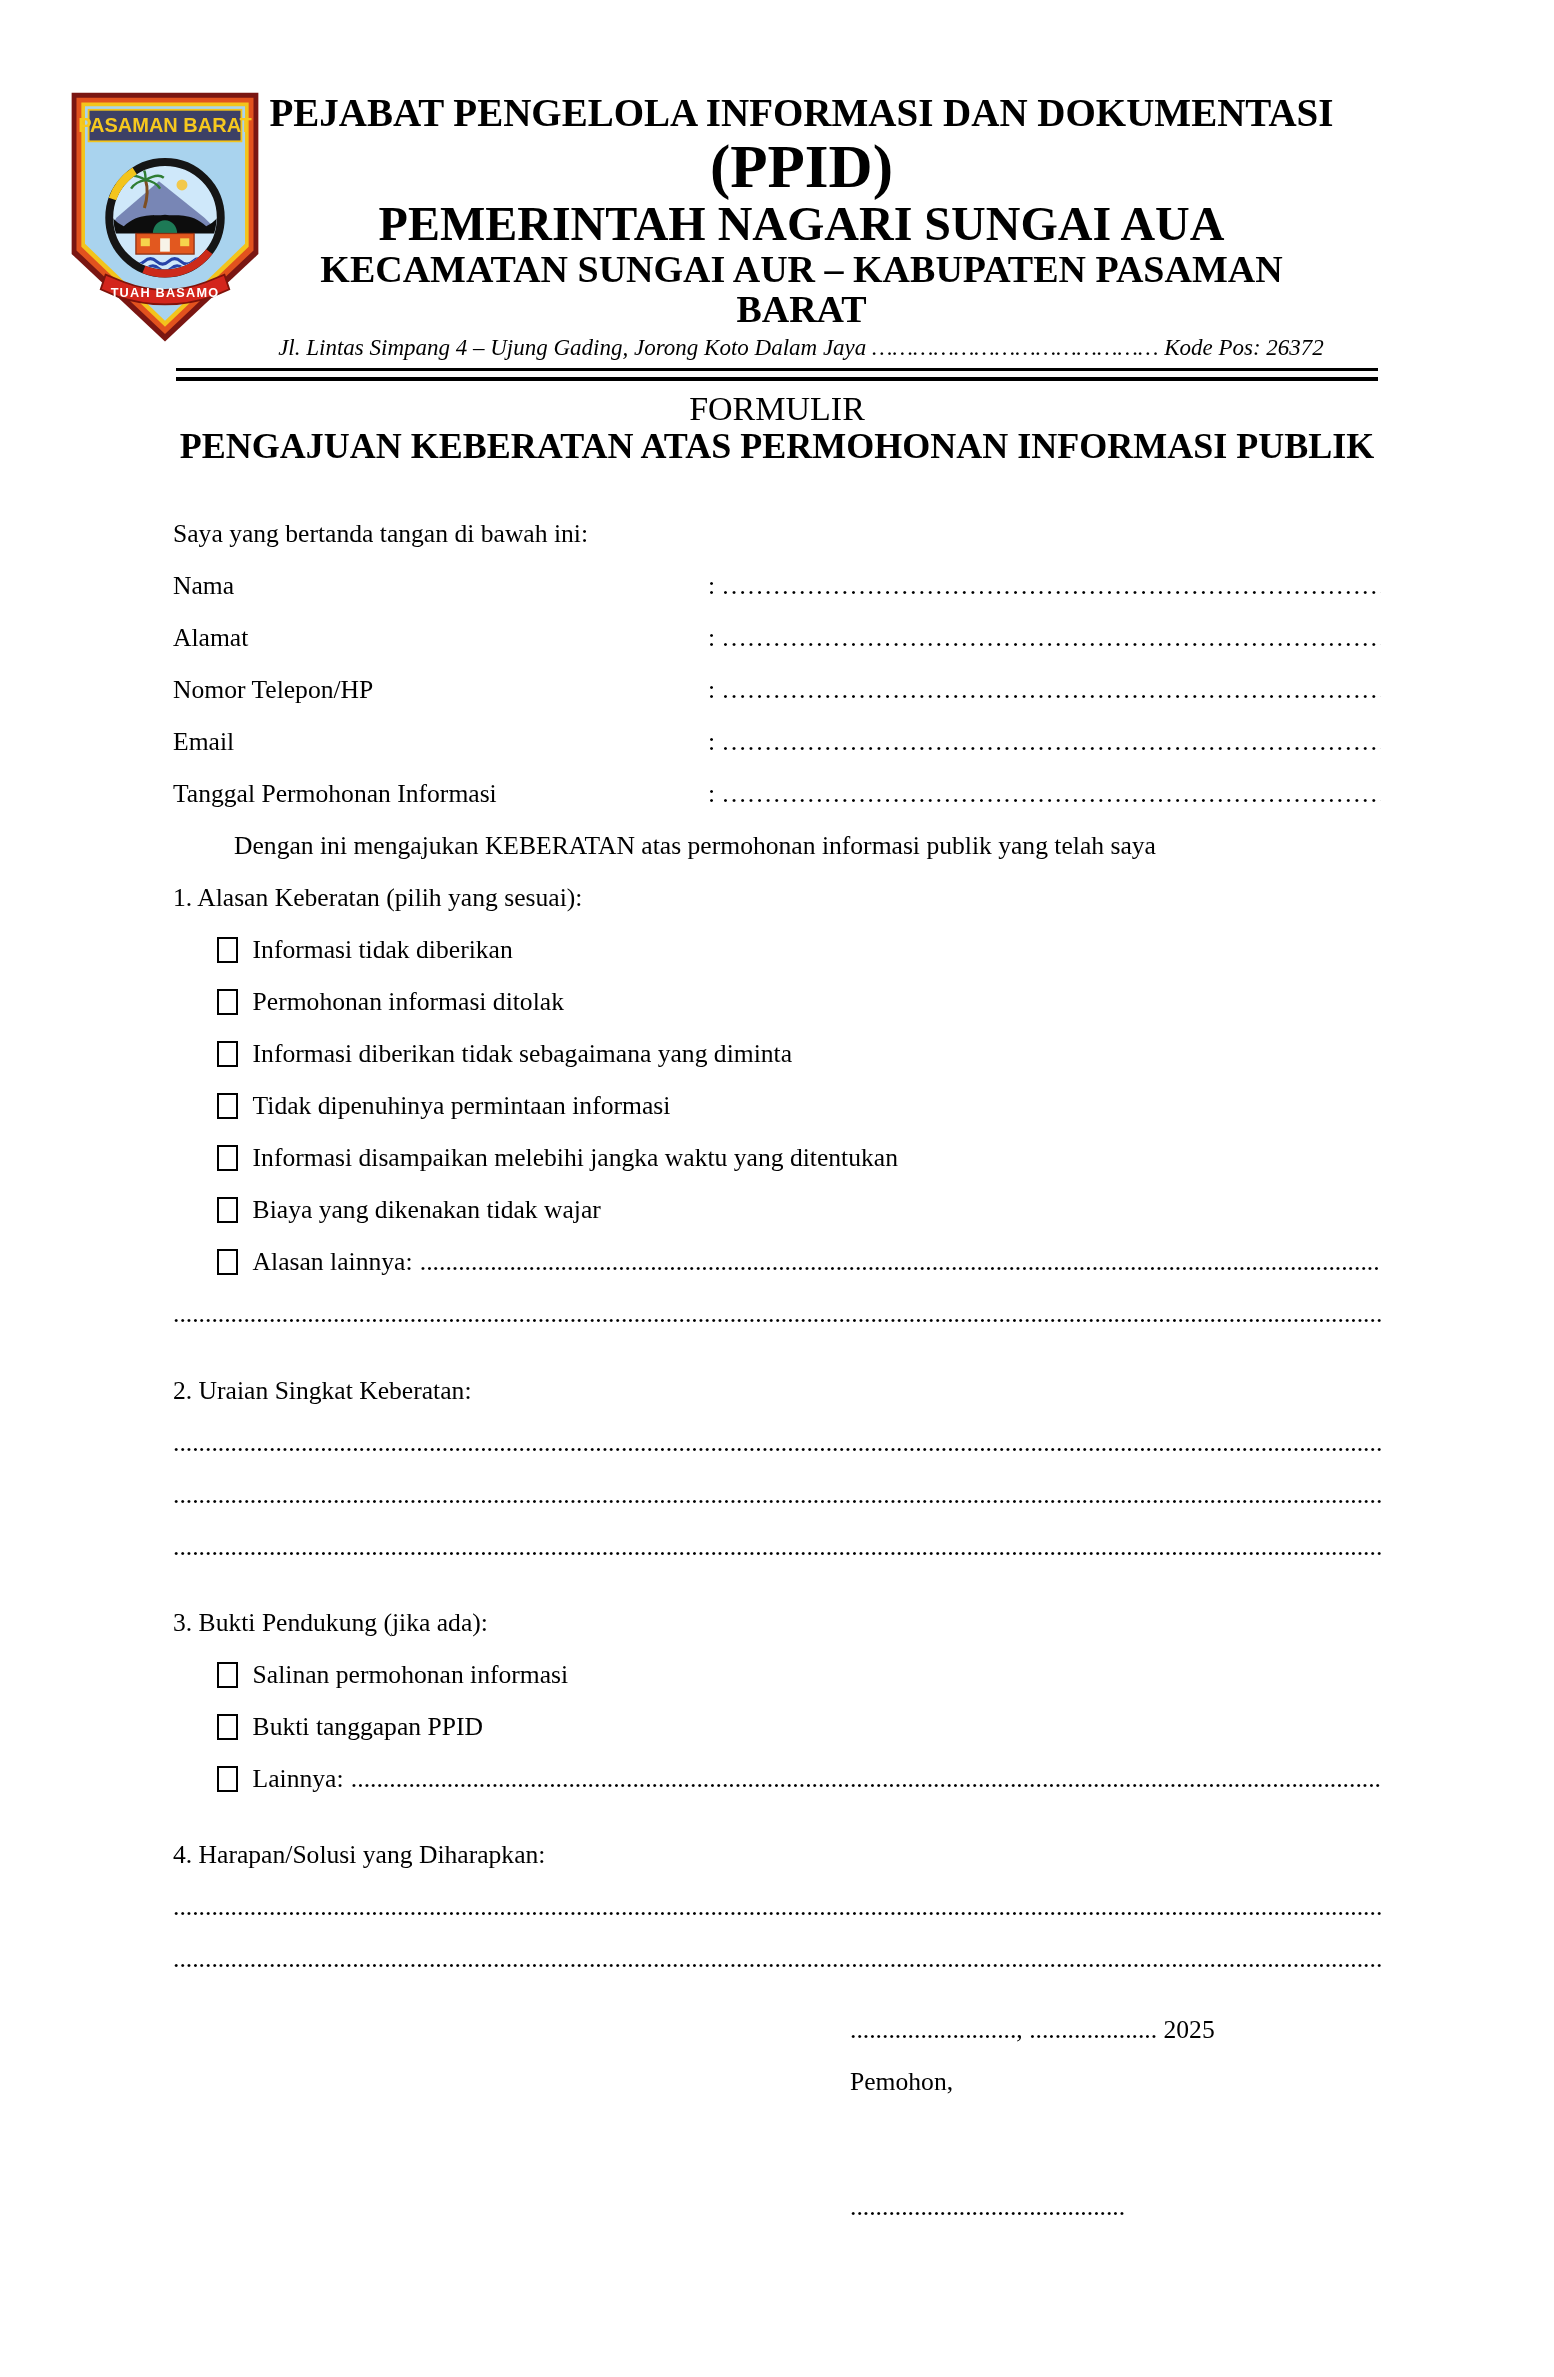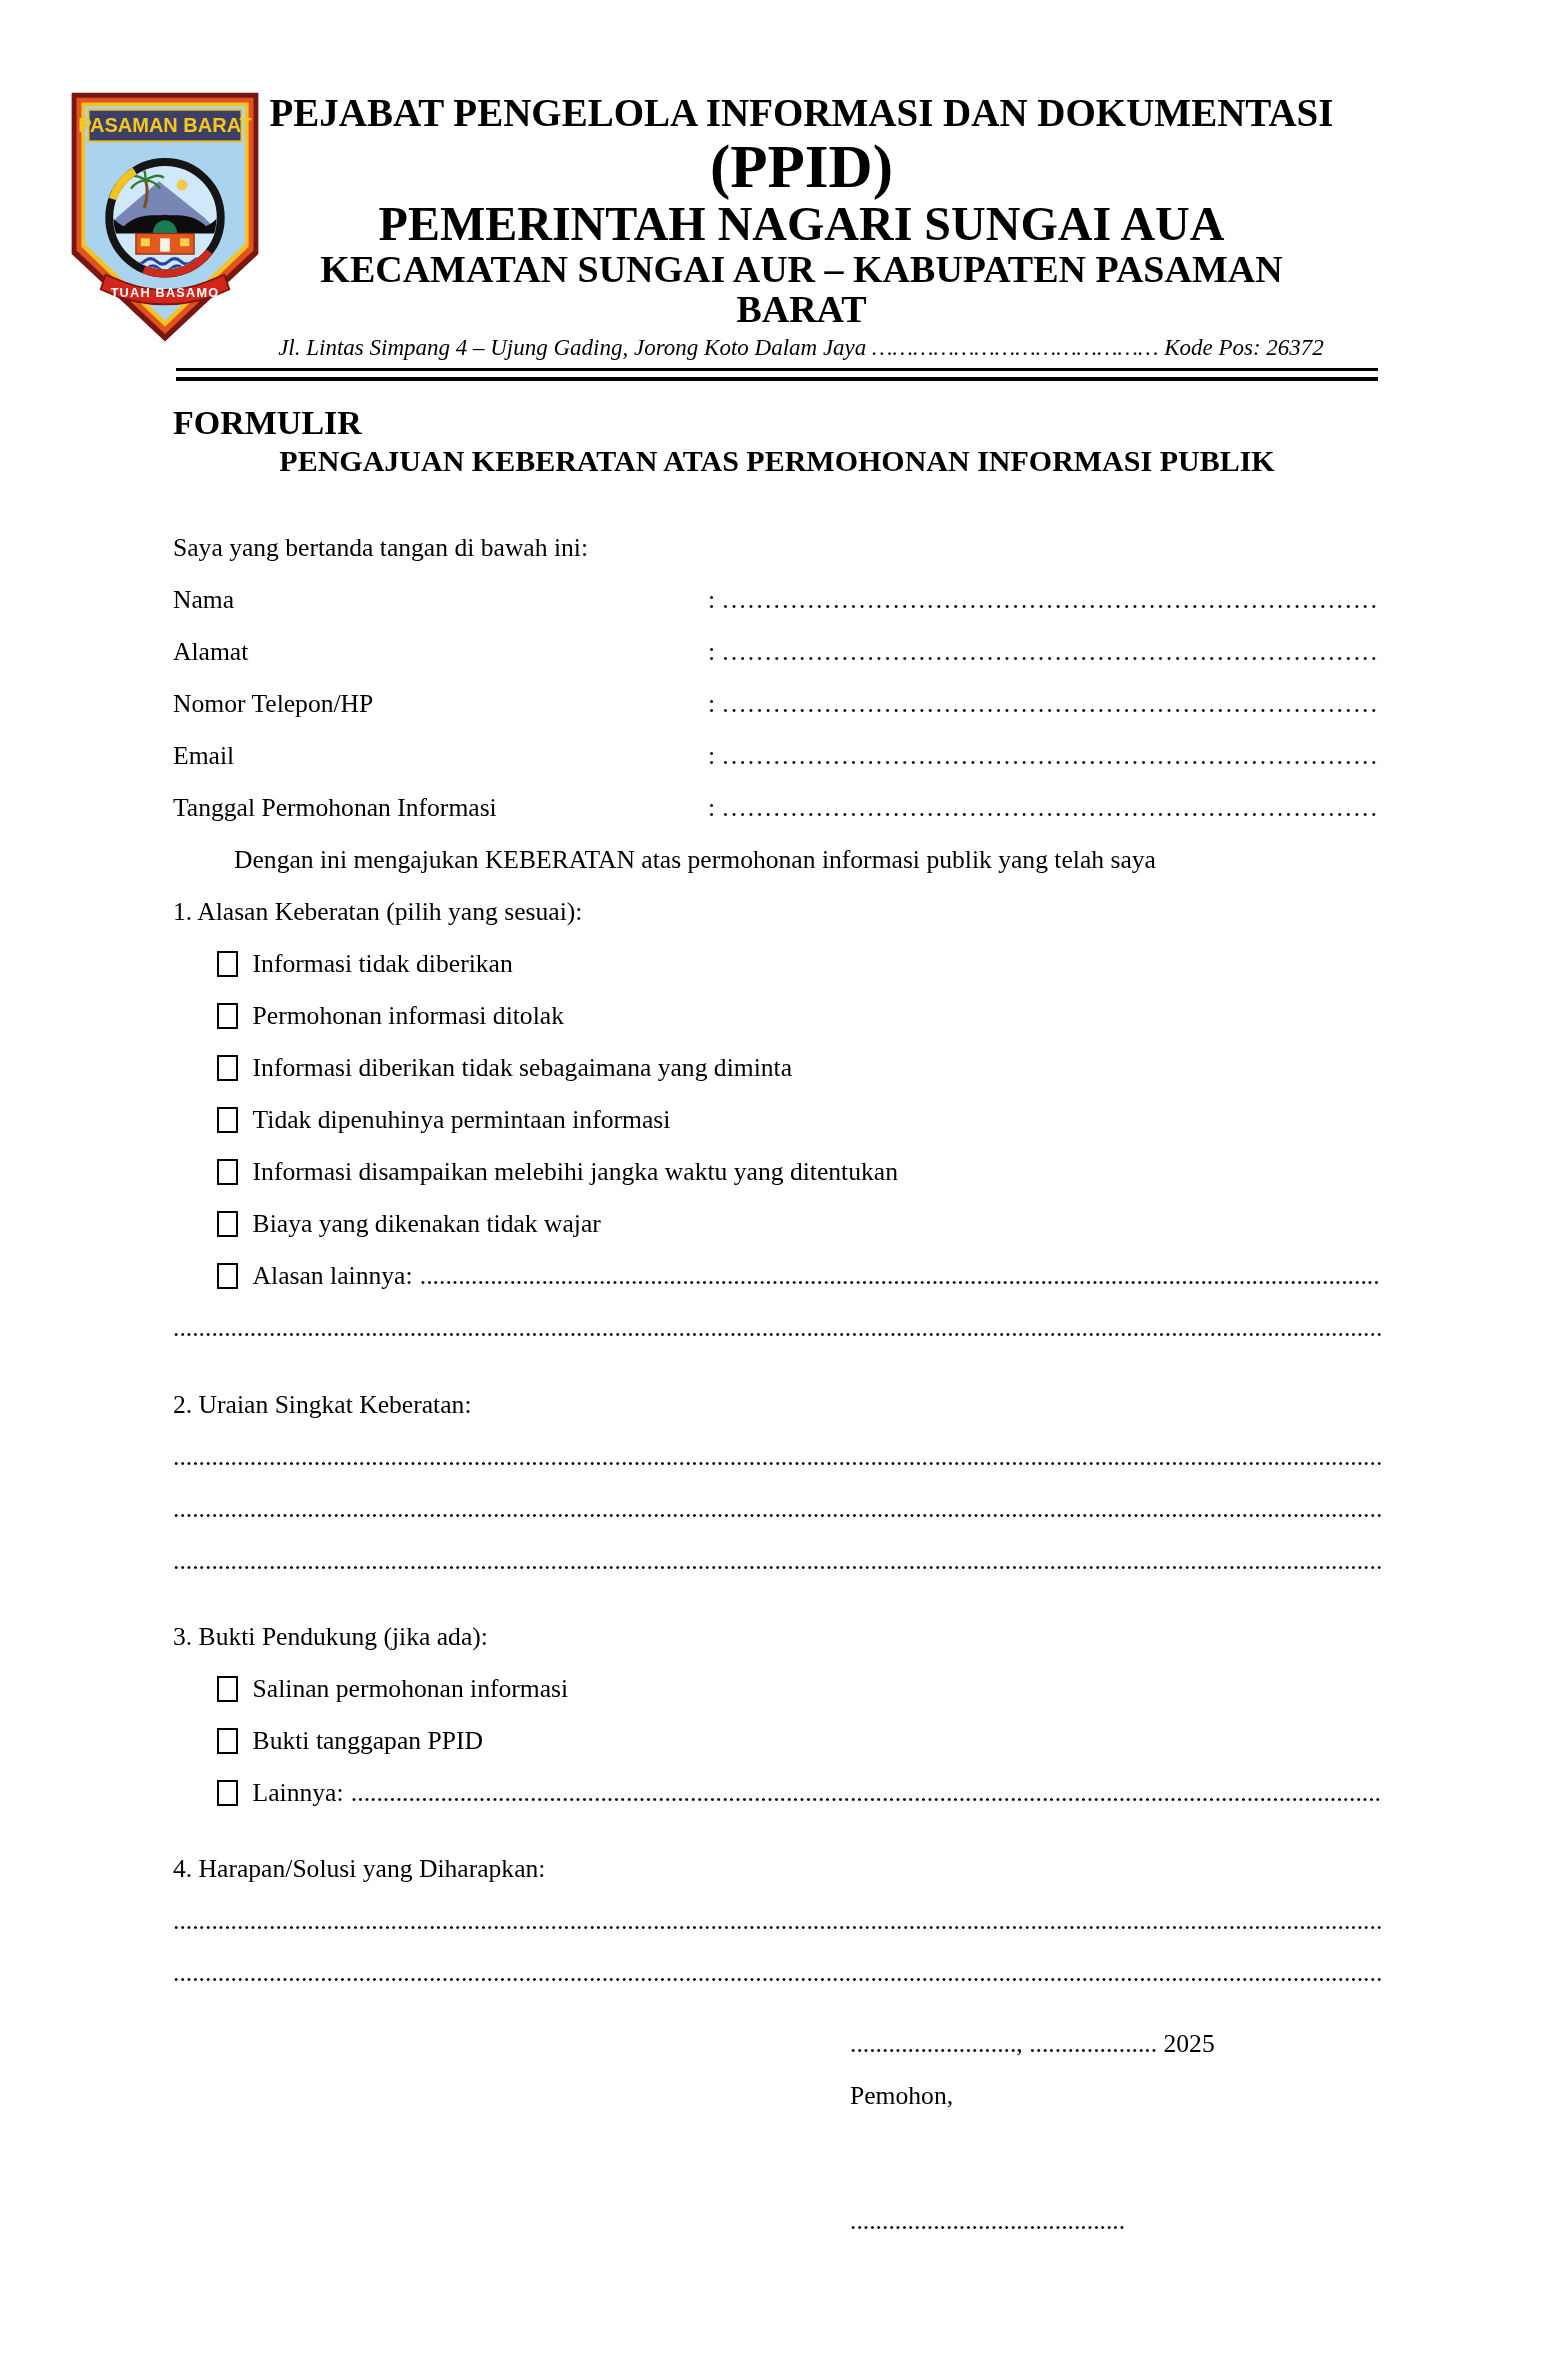--- a/index.html
+++ b/index.html
@@ -13,22 +13,22 @@
   .head-text{margin:0 213px 0 262px;text-align:center;font-weight:bold;}
   .h1{font-size:39px;line-height:44px;}
   .h2{font-size:61px;line-height:63px;}
   .h3{font-size:48px;line-height:51px;}
   .h4{font-size:38px;line-height:40px;}
   .address{margin:4.9px 165px 0 213px;text-align:center;font-style:italic;font-size:23px;
     line-height:27px;white-space:nowrap;overflow:hidden;}
   .rule{margin:7.3px 176px 0;border-top:3.7px solid #000;border-bottom:4.9px solid #000;height:6.1px;}
   
   .content{margin:0 173px;}
-  .ftitle{margin-top:22px;text-align:left;font-weight:bold;font-size:34px;line-height:39px;}
-  .fsub{text-align:center;font-weight:bold;font-size:30px;line-height:37px;white-space:nowrap;}
+  .ftitle{margin-top:8px;text-align:center;font-weight:normal;font-size:34px;line-height:39px;}
+  .fsub{text-align:center;font-weight:bold;font-size:36px;line-height:37px;white-space:nowrap;}
   .row{height:52px;display:flex;align-items:center;}
   .intro{margin-top:43px;}
   .flabel{width:535px;flex:none;}
   .colon{flex:none;margin-right:6.1px;}
   .fdots{flex:1;min-width:0;overflow:hidden;white-space:nowrap;}
   .par{margin:0;line-height:52px;white-space:nowrap;}
   .indent1{text-indent:61px;}
   .opt{padding-left:44px;}
   .cb{width:17px;height:22px;border:2.4px solid #000;margin-right:14.6px;flex:none;background:#fff;}
   .fill{flex:1;min-width:0;overflow:hidden;white-space:nowrap;margin-left:7.3px;}

